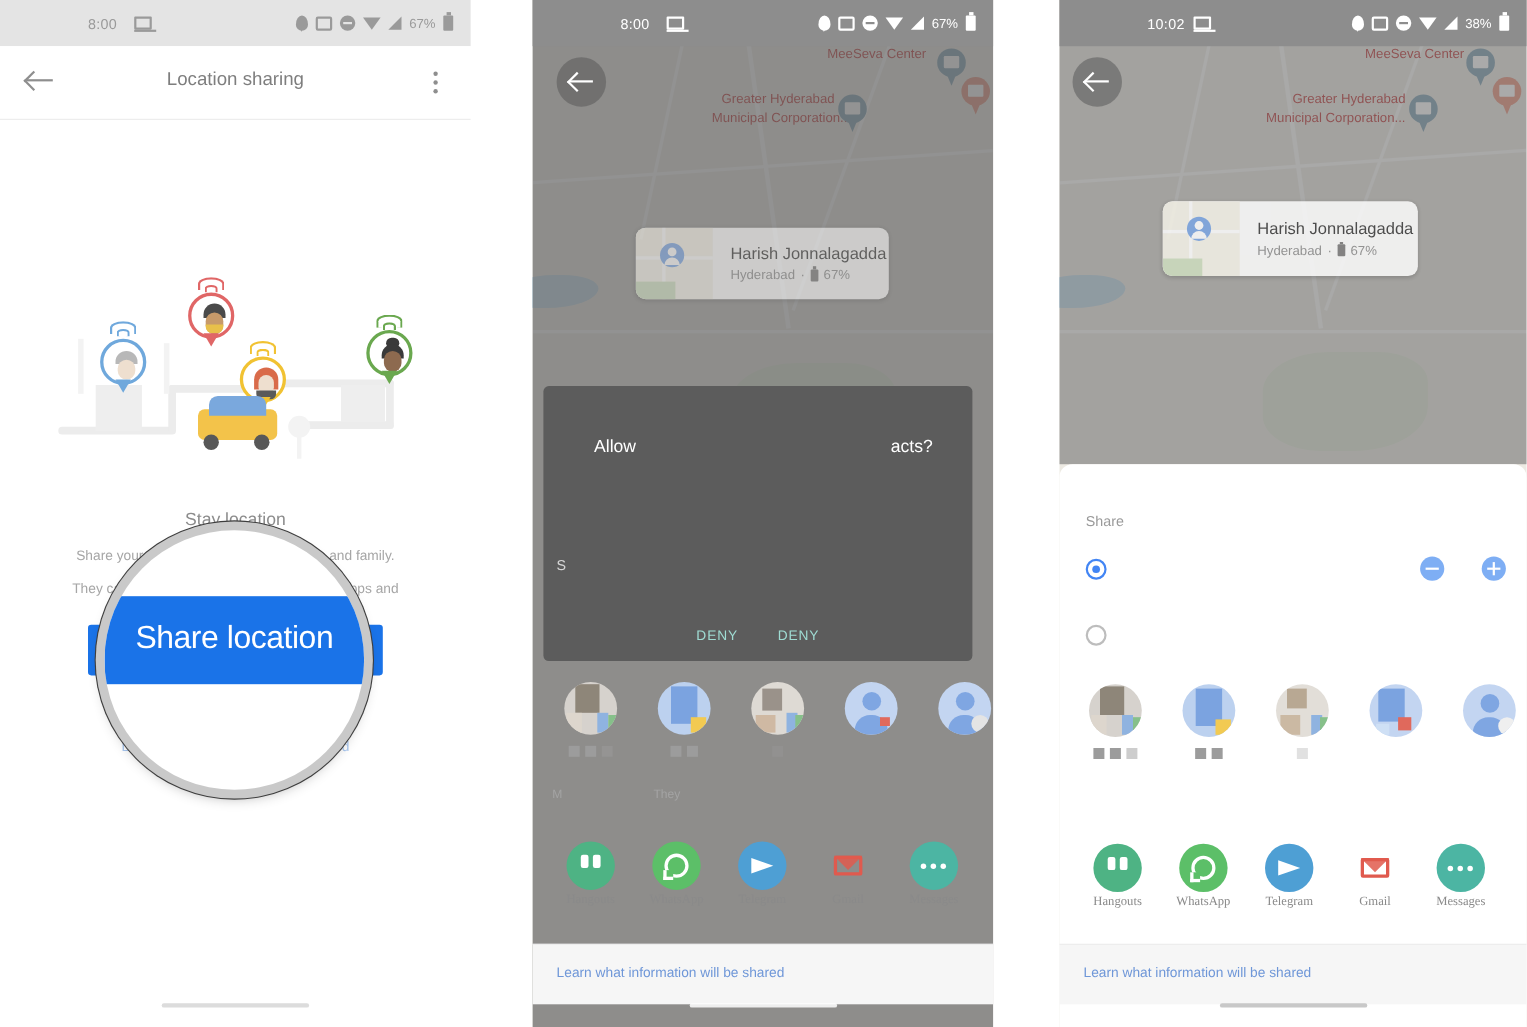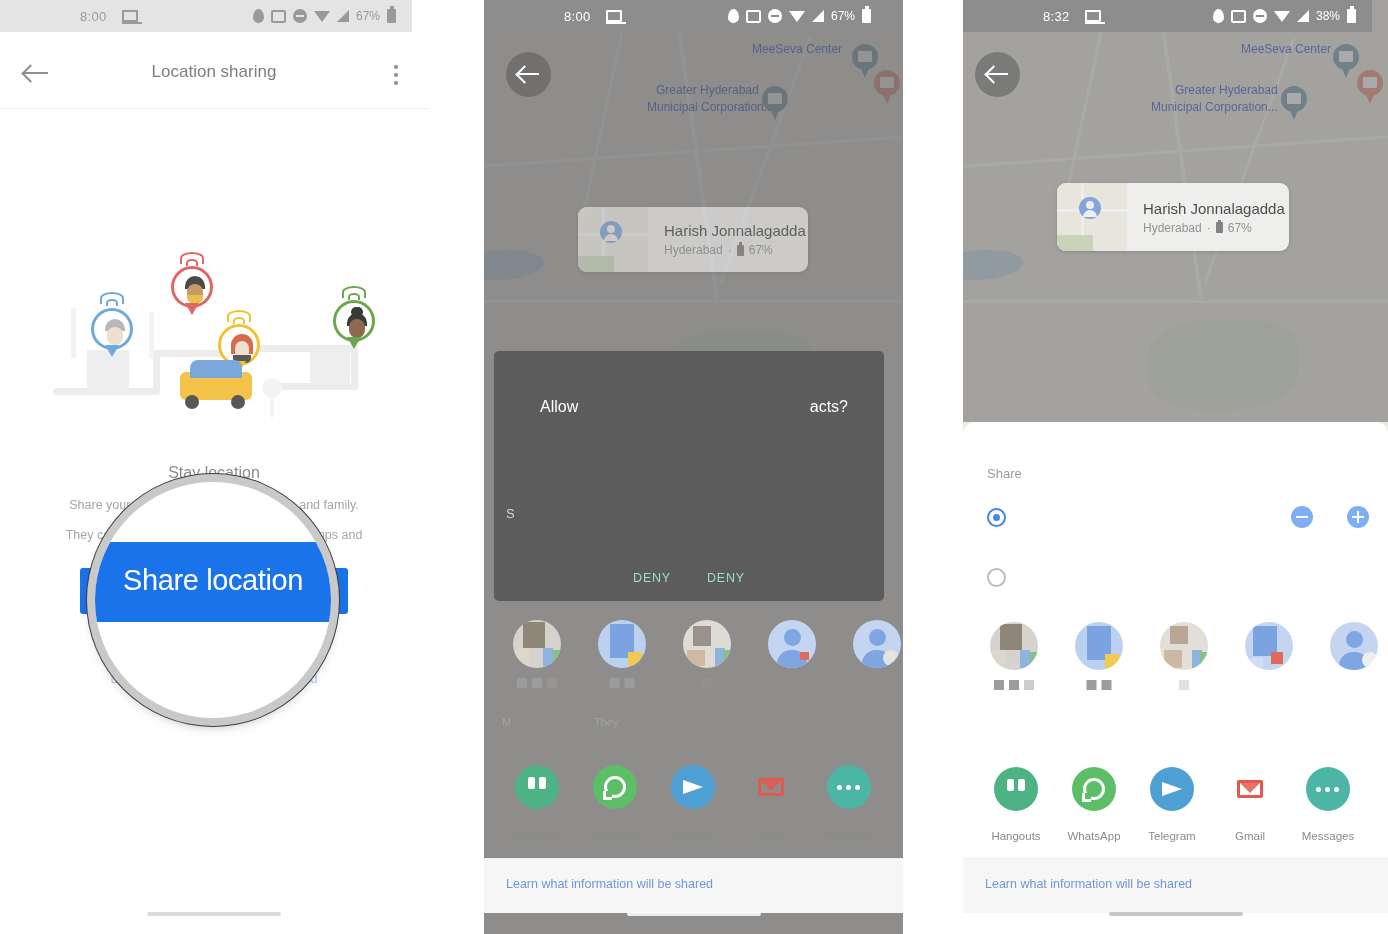--- a/index.html
+++ b/index.html
@@ -6,21 +6,21 @@
   body{width:1388px;height:934px;overflow:hidden;font-family:"Liberation Sans",sans-serif;}
   .stage{position:relative;width:1388px;height:934px;background:#fff;}
 
   
   .panel{position:absolute;top:0;height:934px;overflow:hidden;background:#fff;}
   #panel1{left:0;width:428px;}
   #panel2{left:484px;width:419px;}
   #panel3{left:963px;width:425px;}
 
   
-  .statusbar{position:absolute;left:0;right:16px;top:0;height:32px;display:flex;align-items:center;}
+  .statusbar{position:absolute;left:0;right:0;top:0;height:42px;display:flex;align-items:center;}
   .sb-light{background:#e4e4e4;color:#9a9a9a;}
   .sb-dark{background:#8d8d8d;color:#ffffff;}
   .sb-time{position:absolute;left:80px;font-size:13px;letter-spacing:.3px;}
   .sb-cast{position:absolute;left:122px;width:16px;height:12px;border:2px solid currentColor;border-radius:1px;box-sizing:border-box;}
   .sb-cast:after{content:"";position:absolute;left:-2px;bottom:-4px;width:20px;height:2px;background:currentColor;}
   .sb-right{position:absolute;right:16px;display:flex;align-items:center;gap:7px;font-size:12px;}
   .ic{display:inline-block;position:relative;}
   .ic-pin{width:11px;height:14px;background:currentColor;border-radius:50% 50% 50% 50%/60% 60% 40% 40%;}
   .ic-pin:after{content:"";position:absolute;left:3px;top:9px;border-left:2.5px solid transparent;border-right:2.5px solid transparent;border-top:6px solid currentColor;}
   .ic-vib{width:15px;height:13px;border:2px solid currentColor;border-radius:2px;box-sizing:border-box;}
@@ -58,21 +58,21 @@
   .p1btn{position:absolute;left:80px;top:568px;width:268px;height:46px;background:#1a73e8;border-radius:3px;}
   .p1link{position:absolute;left:0;right:0;top:672px;text-align:center;font-size:12.5px;color:#a8c7f0;}
   .navbar{position:absolute;left:50%;margin-left:-67px;bottom:18px;width:134px;height:4px;border-radius:2px;background:#dcdcdc;}
   .navbar.dark{background:#ffffff;opacity:.85;}
 
   
   .map{position:absolute;left:0;right:0;top:0;bottom:0;background:#edeae3;}
   .mroad{position:absolute;background:#fbfbfa;}
   .mgreen{position:absolute;background:#dfe8d4;border-radius:40% 30% 45% 35%;}
   .mwater{position:absolute;background:#b9d7e8;border-radius:50% 40% 60% 30%;}
-  .mlabel{position:absolute;font-size:12px;color:#1d4ed8;white-space:nowrap;}
+  .mlabel{position:absolute;font-size:12px;color:#b91c1c;white-space:nowrap;}
   .mpin{position:absolute;width:26px;height:34px;}
   .mpin .head{position:absolute;left:0;top:0;width:26px;height:26px;border-radius:50%;}
   .mpin .tail{position:absolute;left:8px;top:22px;width:0;height:0;border-left:5px solid transparent;border-right:5px solid transparent;border-top:12px solid;}
   .mpin .glyph{position:absolute;left:6px;top:7px;width:14px;height:11px;background:#fff;border-radius:1px;}
 
   .dimlayer{position:absolute;left:0;right:0;top:0;bottom:0;}
 
   
   .fab{position:absolute;left:22px;top:52px;width:45px;height:45px;border-radius:50%;background:rgba(90,90,90,.55);}
   .fab:before{content:"";position:absolute;left:12px;top:21px;width:21px;height:2px;background:#fff;}
@@ -115,21 +115,21 @@
   .avitem{width:85px;position:relative;flex:none;}
   .avcirc{position:absolute;left:50%;margin-left:-24px;top:0;width:48px;height:48px;border-radius:50%;background:#c9d8f0;overflow:hidden;}
   .blk{position:absolute;}
   .avname{position:absolute;left:50%;top:58px;transform:translateX(-50%);display:flex;gap:5px;}
   .avname i{display:block;width:10px;height:10px;background:#9c9c9c;}
 
   
   .approw{position:absolute;left:0;right:0;display:flex;}
   .appitem{width:78px;flex:none;text-align:center;}
   .appicon{width:44px;height:44px;border-radius:50%;margin:0 auto;position:relative;}
-  .applabel{font-size:11.5px;color:#8a8a8a;margin-top:19px;}
+  .applabel{font-size:11.5px;color:#8a8a8a;margin-top:3px;font-family:Liberation Serif, serif;}
 
   .learnbar{position:absolute;left:0;right:0;height:54px;background:#f6f6f6;border-top:1px solid #ededed;}
   .learnbar span{position:absolute;left:22px;top:18px;font-size:12.5px;color:#6f97d8;}
 
   
   .loupe{position:absolute;border-radius:50%;overflow:hidden;
          box-shadow:0 0 0 8px #c9c9c9, 0 0 0 9px #3d3d3d, 0 5px 14px rgba(0,0,0,.45);}
   .loupe-in{position:absolute;left:0;top:0;width:100%;height:100%;}
 
   #loupe1{left:95px;top:482px;width:236px;height:236px;background:#fff;}
@@ -436,21 +436,21 @@
       </div>
       <div class="mpin" style="left:394px;top:70px;">
         <div class="head" style="background:#e6836b;"></div>
           <div class="tail" style="border-top-color:#e6836b;"></div>
           <div class="glyph"></div>
       </div>
     </div>
     <div class="dimlayer" style="bottom:512px;background:rgba(118,118,118,.62);"></div>
 
     <div class="statusbar sb-dark">
-      <span class="sb-time">8:32</span>
+      <span class="sb-time">10:02</span>
       <span class="sb-cast"></span>
       <span class="sb-right">
         <span class="ic ic-pin"></span>
         <span class="ic ic-vib"></span>
         <span class="ic ic-dnd"></span>
         <span class="ic ic-wifi"></span>
         <span class="ic ic-sig"></span>
         <span>38%</span>
         <span class="ic ic-bat"></span>
       </span>

